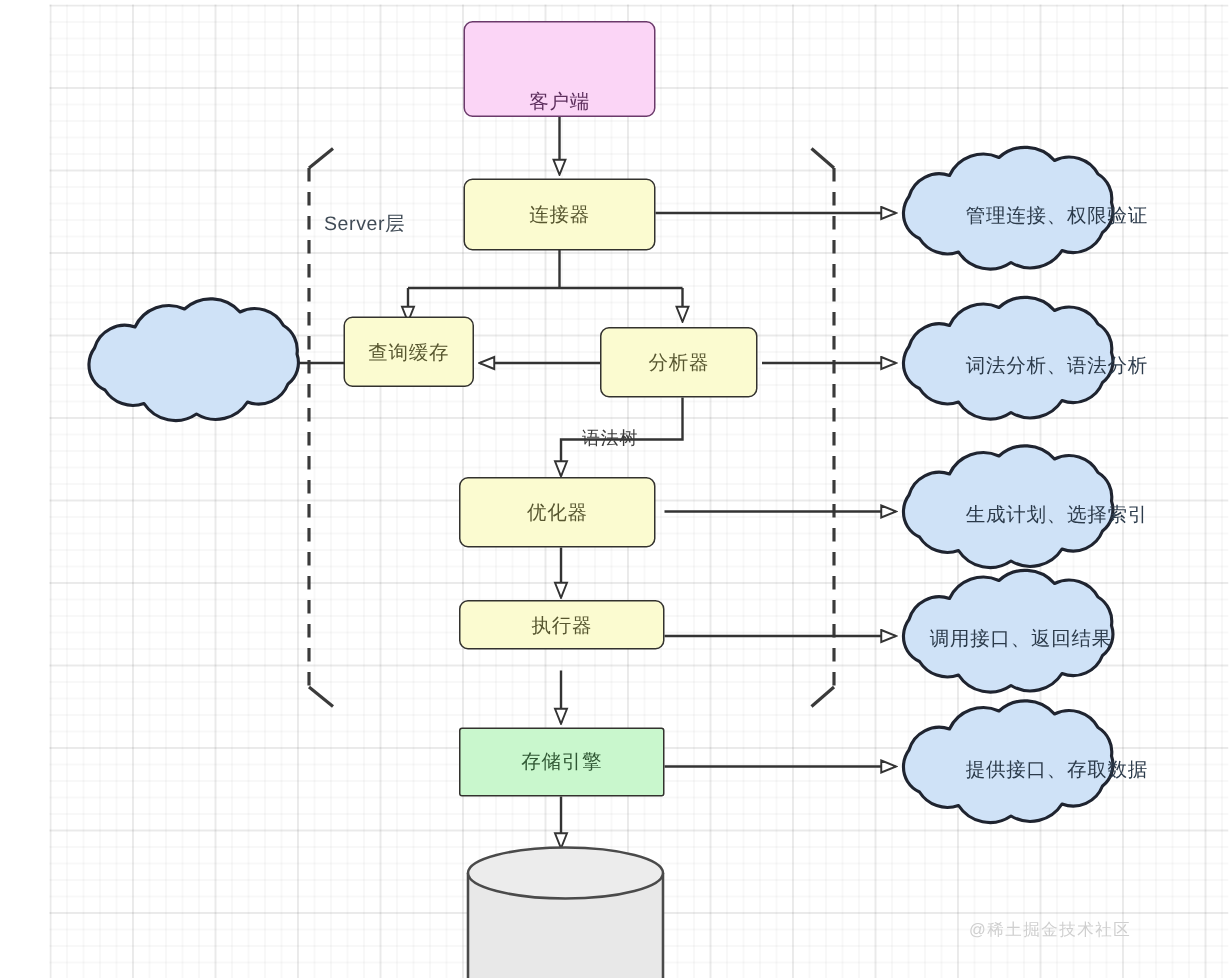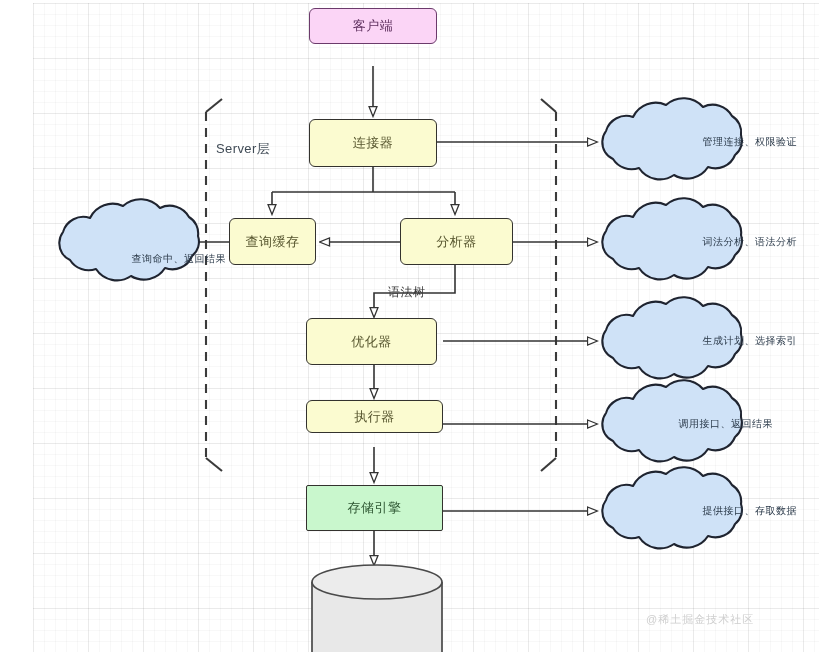--- a/index.html
+++ b/index.html
@@ -40,25 +40,25 @@
   }
   .node.yellow{
     background:#fbfbd0;border:1.6px solid #33322e;color:#57562f;
   }
   .node.green{
     background:#c9f7cd;border:1.6px solid #33322e;color:#2f5733;
   }
 
   .cloudtext{
     position:absolute;
-    font-size:10px;
+    font-size:13px;
     color:#2b3a4a;
     white-space:nowrap;
     letter-spacing:0.5px;
-    text-align:right;
+    text-align:center;
   }
 
   .edgelabel{
     position:absolute;
     font-size:12px;
     color:#3a3a3a;
     background:transparent;
     white-space:nowrap;
     letter-spacing:0.5px;
   }
@@ -237,49 +237,48 @@
                a18,18 0 0,1 -8,-7 z" fill="#cfe2f7" stroke="#1f2430" stroke-width="2.1" stroke-linejoin="round"></path>
     </g>
 
     <g>
       <path d="M312,582 L312,652 L442,652 L442,582 Z" fill="#e8e8e8" stroke="none"></path>
       <path d="M312,582 L312,652 M442,582 L442,652" stroke="#4a4a4a" stroke-width="1.7" fill="none"></path>
       <ellipse cx="377" cy="582" rx="65" ry="17" fill="#ececec" stroke="#4a4a4a" stroke-width="1.7"></ellipse>
     </g>
   </svg>
 
-  <div class="node client" style="left:309px;top:8px;width:128px;height:36px;">
+  <div class="node client" style="left:309px;top:14px;width:128px;height:64px;align-items:flex-end;">
     <span>客户端</span>
   </div>
 
   <div class="node yellow" style="left:309px;top:119px;width:128px;height:48px;">
     <span>连接器</span>
   </div>
 
-  <div class="node yellow" style="left:229px;top:218px;width:87px;height:47px;">
+  <div class="node yellow" style="left:229px;top:211px;width:87px;height:47px;">
     <span>查询缓存</span>
   </div>
 
-  <div class="node yellow" style="left:400px;top:218px;width:113px;height:47px;">
+  <div class="node yellow" style="left:400px;top:218px;width:105px;height:47px;">
     <span>分析器</span>
   </div>
 
   <div class="node yellow" style="left:306px;top:318px;width:131px;height:47px;">
     <span>优化器</span>
   </div>
 
   <div class="node yellow" style="left:306px;top:400px;width:137px;height:33px;">
     <span>执行器</span>
   </div>
 
   <div class="node green" style="left:306px;top:485px;width:137px;height:46px;border-radius:2px;">
     <span>存储引擎</span>
   </div>
 
-  <div class="cloudtext" style="left:36px;top:252px;width:190px;">查询命中、返回结果</div>
 
   <div class="cloudtext" style="left:612px;top:135px;width:185px;">管理连接、权限验证</div>
 
   <div class="cloudtext" style="left:612px;top:235px;width:185px;">词法分析、语法分析</div>
 
   <div class="cloudtext" style="left:612px;top:334px;width:185px;">生成计划、选择索引</div>
 
   <div class="cloudtext" style="left:588px;top:417px;width:185px;">调用接口、返回结果</div>
 
   <div class="cloudtext" style="left:612px;top:504px;width:185px;">提供接口、存取数据</div>

